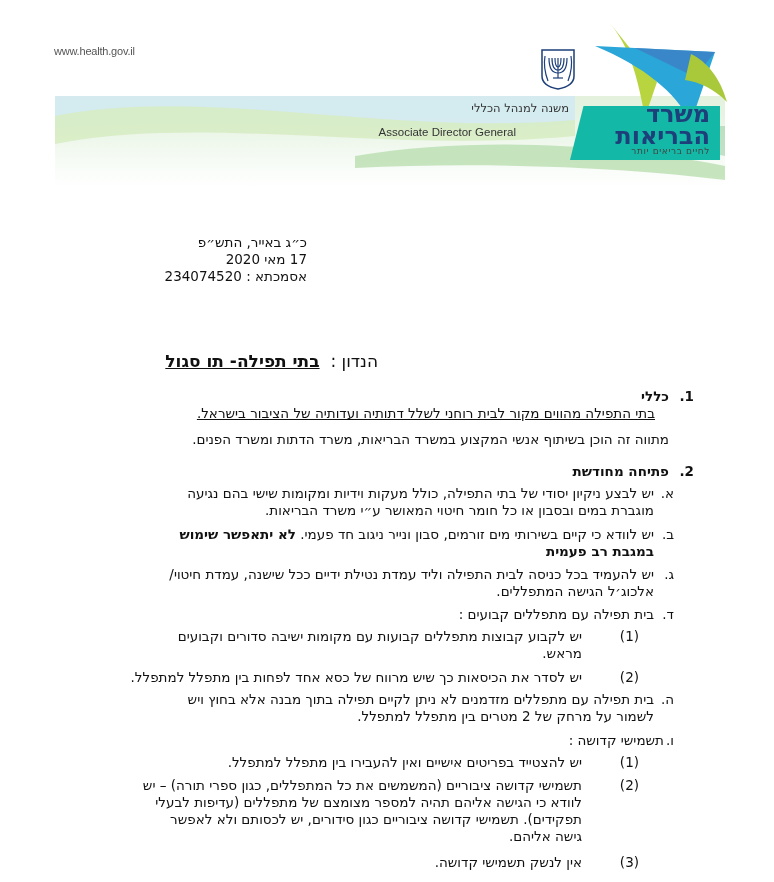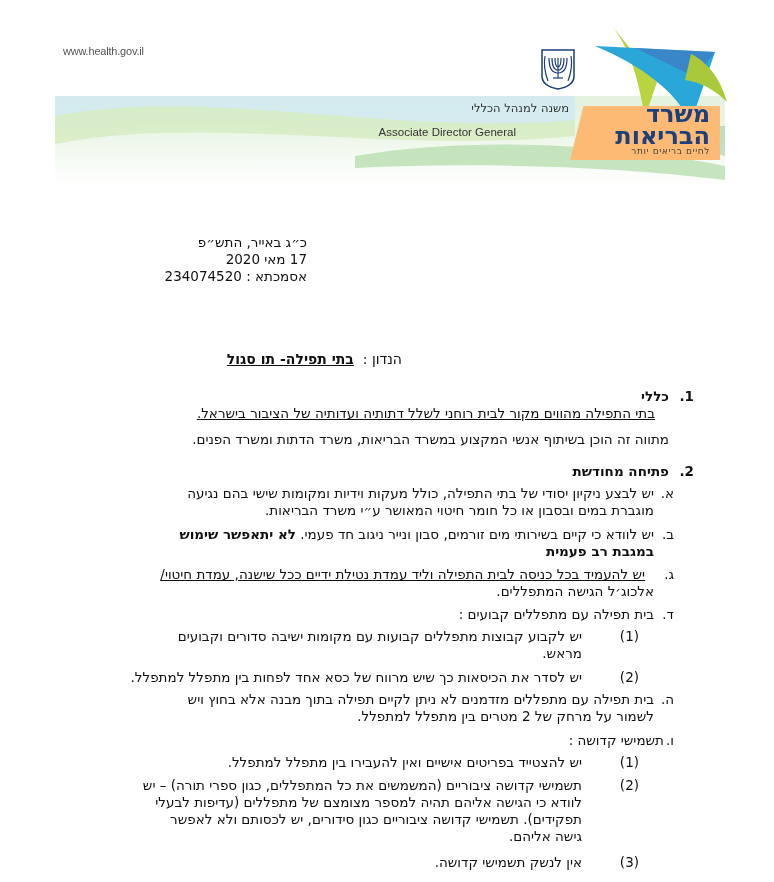--- a/index.html
+++ b/index.html
@@ -6,41 +6,41 @@
   body {
     width: 774px; height: 882px; overflow: hidden;
     background: #ffffff;
     font-family: "DejaVu Sans", "Liberation Sans", sans-serif;
     color: #111;
     position: relative;
   }
   .abs { position: absolute; }
 
   
-  .url { left: 54px; top: 45px; font-size: 11px; color: #555; font-family: "Liberation Sans", sans-serif; letter-spacing: -0.2px; margin-left: 9px; }
+  .url { left: 54px; top: 45px; font-size: 11px; color: #555; font-family: "Liberation Sans", sans-serif; letter-spacing: -0.2px; }
   .banner {
     left: 55px; top: 96px; width: 670px; height: 92px;
     background: linear-gradient(180deg, #e3f1dd 0%, #eaf5e6 35%, #f6fbf5 70%, #ffffff 100%);
     overflow: hidden;
   }
   .banner svg { position: absolute; left: 0; top: 0; }
   .banner-he { right: 205px; top: 101px; font-size: 11.5px; color: #333; direction: rtl; }
   .banner-en { right: 258px; top: 126px; font-size: 11.5px; color: #333; font-family: "Liberation Sans", sans-serif; }
   .emblem { left: 540px; top: 48px; width: 36px; height: 42px; }
   .logo-star { left: 595px; top: 22px; width: 135px; height: 100px; }
-  .logo-text { left: 570px; top: 106px; width: 150px; height: 54px; background: #fdba74;
+  .logo-text { left: 570px; top: 106px; width: 150px; height: 54px; background: #14b8a6;
     clip-path: polygon(9% 0, 100% 0, 100% 100%, 0 100%); }
   .logo-l1 { position: absolute; right: 10px; top: -4px; font-size: 24px; font-weight: bold; color: #1d3f7a; direction: rtl; line-height: 24px; }
   .logo-l2 { position: absolute; right: 10px; top: 18px; font-size: 24px; font-weight: bold; color: #1d3f7a; direction: rtl; line-height: 24px; }
   .logo-l3 { position: absolute; right: 10px; top: 40px; font-size: 9px; color: #444; direction: rtl; letter-spacing: 0.6px; }
 
   
   .doc { direction: rtl; font-size: 13.5px; line-height: 17px; font-family: "DejaVu Sans", sans-serif; }
   .date-block { right: 467px; top: 234px; text-align: right; font-size: 13.5px; line-height: 17px; direction: rtl; }
-  .subject { right: 372px; top: 351px; direction: rtl; font-size: 14px; }
+  .subject { right: 396px; top: 351px; direction: rtl; font-size: 17px; }
   .subject b { text-decoration: underline; }
 
   .sec-head { font-weight: bold; }
   .line { position: absolute; white-space: nowrap; direction: rtl; text-align: right; }
   .bold { font-weight: bold; }
 </style>
 </head>
 <body>
 
 <div class="abs url">www.health.gov.il</div>
@@ -112,21 +112,21 @@
   <span class="line" style="right:120px; top:502px;">מוגברת במים ובסבון או כל חומר חיטוי המאושר ע״י משרד הבריאות.</span>
 
   <span class="line" style="right:100px; top:526px;">ב.</span>
   <span class="line" style="right:120px; top:526px;">
     <span>יש לוודא כי קיים בשירותי מים זורמים, סבון ונייר ניגוב חד פעמי.</span>
     <span class="bold">לא יתאפשר שימוש</span>
   </span>
   <span class="line bold" style="right:120px; top:543px;">במגבת רב פעמית</span>
 
   <span class="line" style="right:100px; top:566px;">ג.</span>
-  <span class="line" style="right:129px; top:566px;text-decoration:underline;">יש להעמיד בכל כניסה לבית התפילה וליד עמדת נטילת ידיים ככל שישנה, עמדת חיטוי/</span>
+  <span class="line" style="right:120px; top:566px;">יש להעמיד בכל כניסה לבית התפילה וליד עמדת נטילת ידיים ככל שישנה, עמדת חיטוי/</span>
   <span class="line" style="right:120px; top:583px;">אלכוג׳ל הגישה המתפללים.</span>
 
   <span class="line" style="right:100px; top:606px;">ד.</span>
   <span class="line" style="right:120px; top:606px;">בית תפילה עם מתפללים קבועים :</span>
 
   <span class="line" style="right:135px; top:628px;">(1)</span>
   <span class="line" style="right:192px; top:628px;">יש לקבוע קבוצות מתפללים קבועות עם מקומות ישיבה סדורים וקבועים</span>
   <span class="line" style="right:192px; top:645px;">מראש.</span>
 
   <span class="line" style="right:135px; top:669px;">(2)</span>

